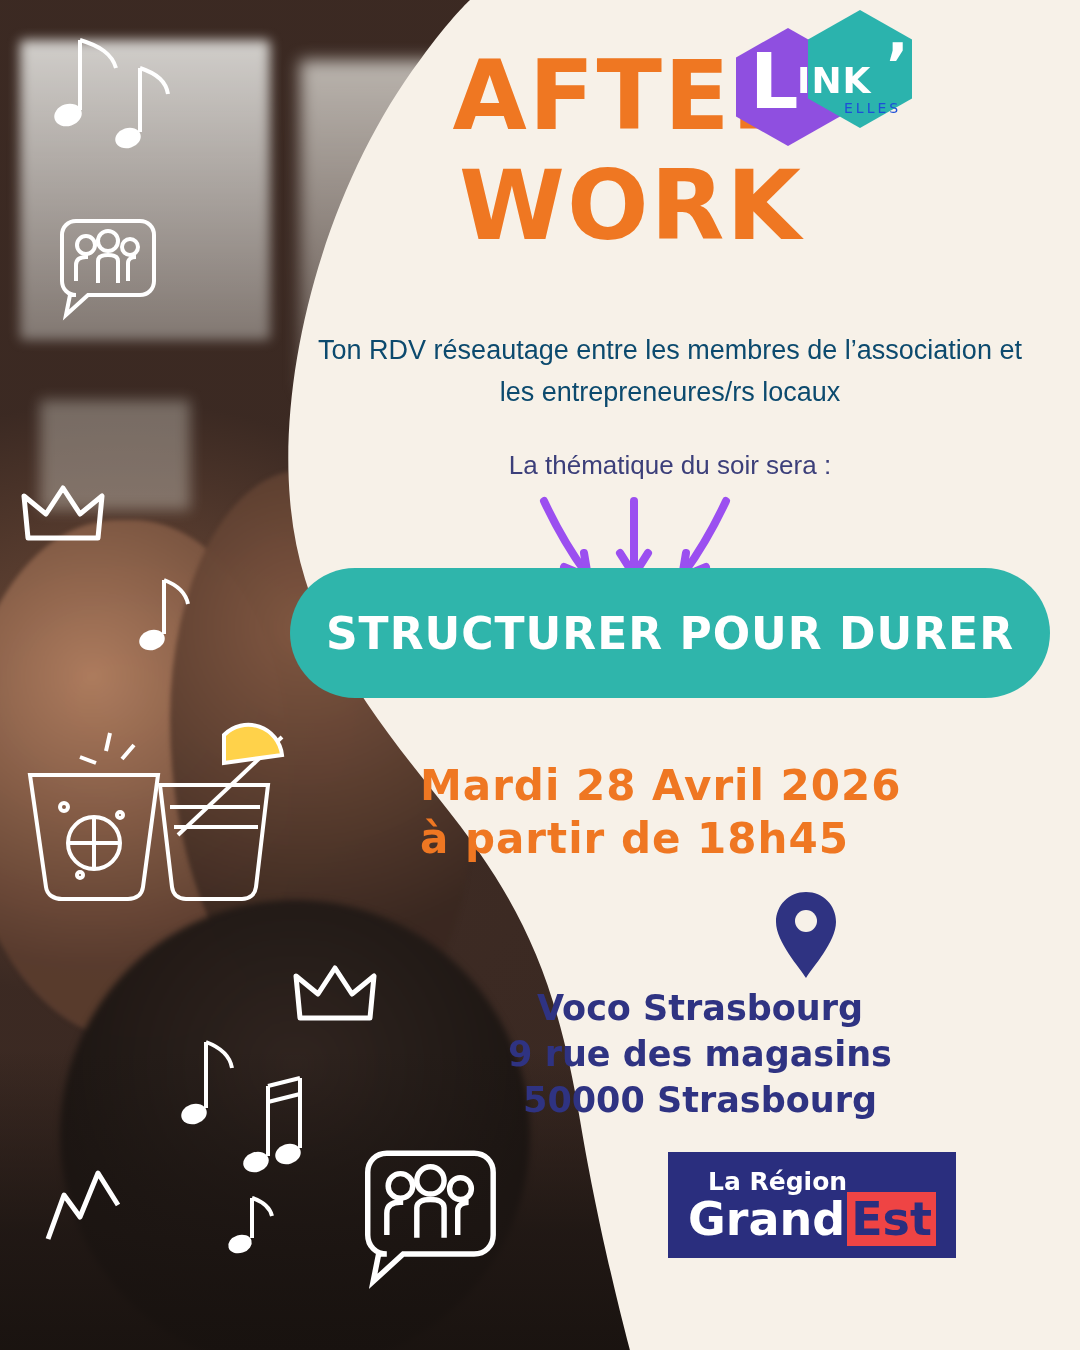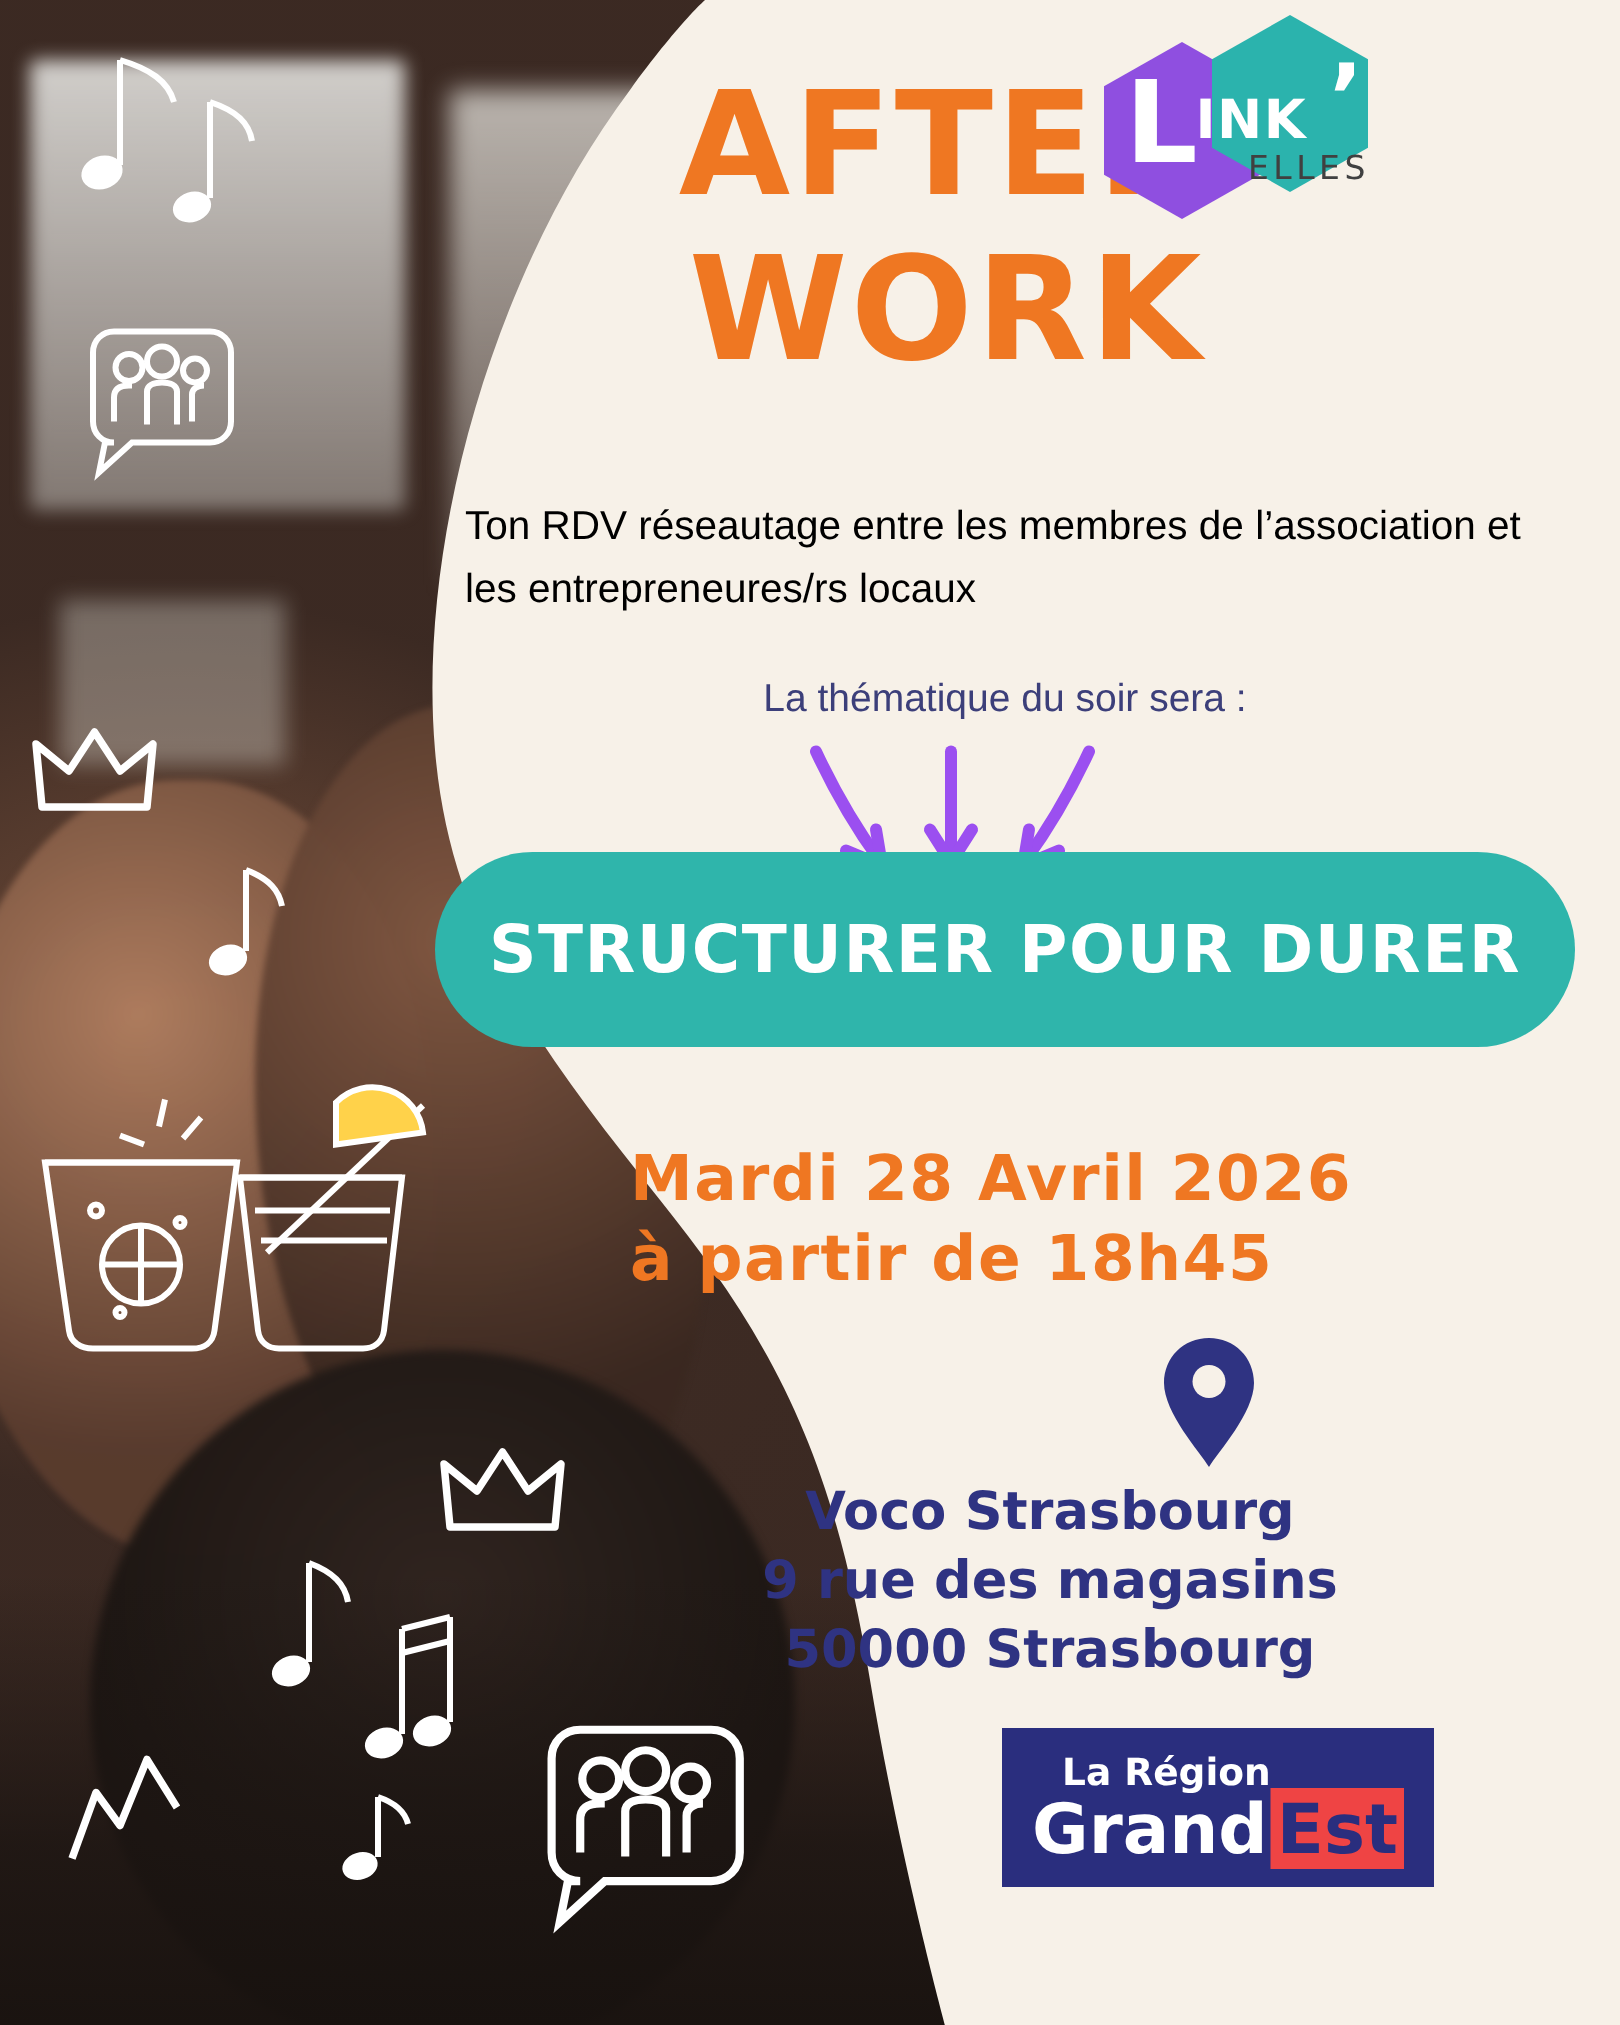--- a/index.html
+++ b/index.html
@@ -164,35 +164,35 @@
   .logo-apos {
     position: absolute;
     left: 150px; top: 22px;
     font-family: "DejaVu Sans", sans-serif;
     font-weight: 700;
     font-size: 60px;
     color: #ffffff;
   }
   .logo-elles {
     position: absolute;
-    left: 96px; top: 92px;
+    left: 108px; top: 92px;
     font-family: "DejaVu Sans", sans-serif;
     font-weight: 400;
-    font-size: 22px;
+    font-size: 14px;
     letter-spacing: 3px;
-    color: #404040;
+    color: #1d4ed8;
   }
 
   .subtitle {
     position: absolute;
     left: 10px;
     top: 330px;
     width: 720px;
-    text-align: left;
-    color: #000000;
+    text-align: center;
+    color: #0c4a6e;
     font-size: 27px;
     line-height: 1.55;
     font-family: "Liberation Sans", sans-serif;
   }
   .theme-intro {
     position: absolute;
     left: 10px;
     top: 450px;
     width: 720px;
     text-align: center;

